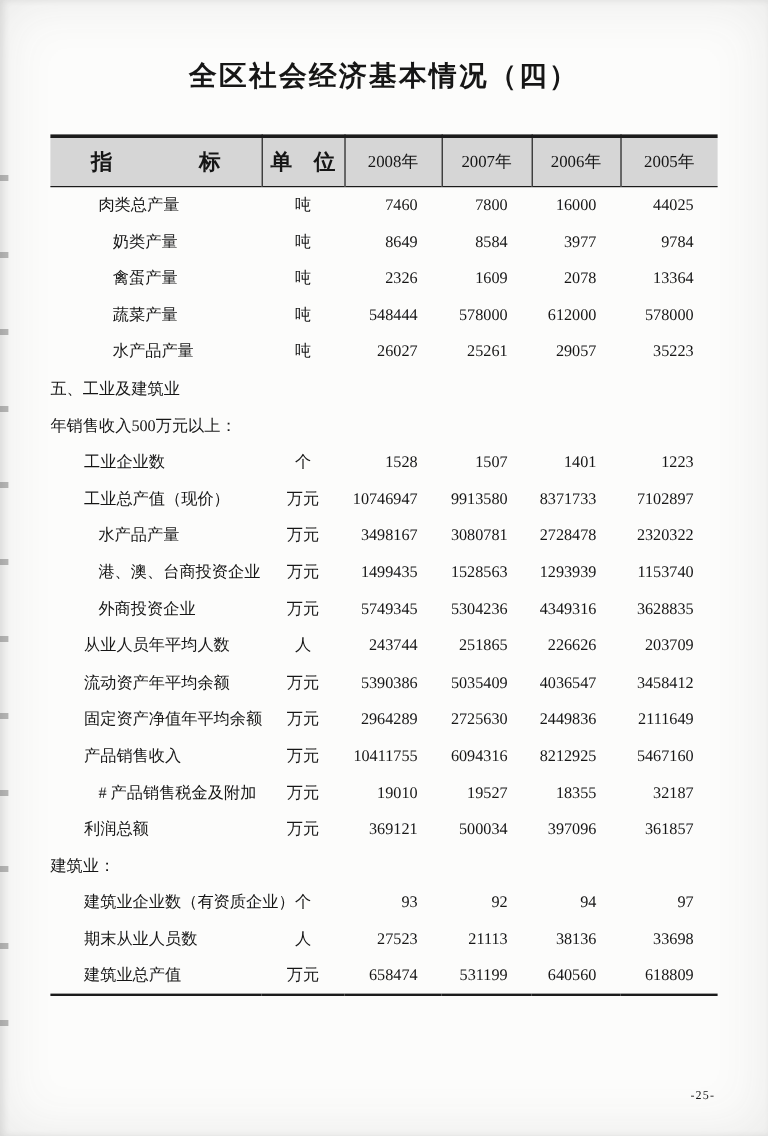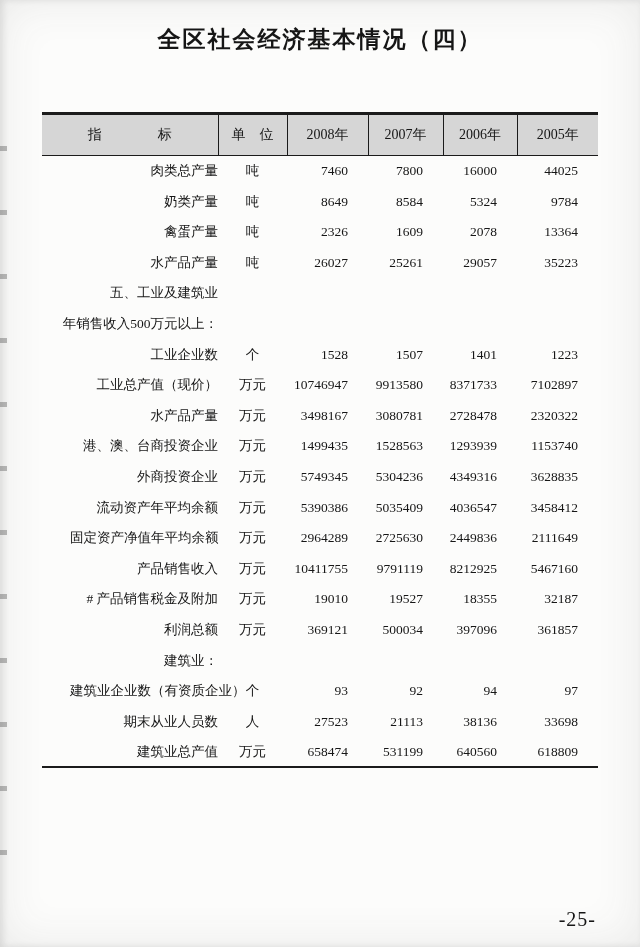--- a/index.html
+++ b/index.html
@@ -28,21 +28,21 @@
     background: repeating-linear-gradient(
       to bottom,
       transparent 0 16px,
       rgba(55,55,55,0.55) 16px 21px,
       transparent 21px 64px
     );
     opacity: 0.6;
   }
   .title {
     margin: 0;
-    padding-top: 26px;
+    padding-top: 50px;
     text-align: center;
     font-size: 23px;
     font-weight: bold;
     letter-spacing: 2px;
     line-height: 28px;
   }
   .stat-table {
     position: absolute;
     left: 42px;
     top: 112px;
@@ -52,55 +52,55 @@
     border-bottom: 2.5px solid #1b1b1b;
     font-size: 13.5px;
   }
   .stat-table thead tr {
     height: 42px;
     background: #d6d6d6;
     border-top: 3.5px solid #1b1b1b;
     border-bottom: 1.5px solid #1b1b1b;
   }
   .stat-table th {
-    font-weight: normal;
-    font-size: 14px;
+    font-weight: bold;
+    font-size: 18px;
     text-align: center;
     padding: 0;
     white-space: pre;
   }
   .stat-table th.year-th { font-weight: normal; font-size: 14px; }
   .stat-table th + th { border-left: 1.2px solid #1b1b1b; }
   .stat-table tbody tr { height: 30.6px; }
   .stat-table td {
     padding: 0;
     vertical-align: middle;
     line-height: 1;
   }
-  .c-label { white-space: nowrap; overflow: visible; text-align: right; }
+  .c-label { white-space: nowrap; overflow: visible; }
   .c-unit  { text-align: center; }
   .c-val   { text-align: right; padding-right: 20px !important; }
   tr.indent-0 .c-label { padding-left: 0; }
   tr.indent-1 .c-label { padding-left: 28px; }
   tr.indent-2 .c-label { padding-left: 40px; }
   tr.indent-3 .c-label { padding-left: 52px; }
   .footnote {
     position: absolute;
     left: 42px;
     top: 898px;
     width: 556px;
     font-size: 12.5px;
     line-height: 16px;
     white-space: nowrap;
   }
   .page-number {
     position: absolute;
     right: 44px;
     top: 908px;
-    font-size: 20px;
+    font-size: 10px;
     letter-spacing: 1px;
   }
 </style>
 </head>
 <body>
 
 <div class="page">
   <div class="scan-edge"></div>
 
   <h1 class="title">全区社会经济基本情况（四）</h1>
@@ -131,30 +131,38 @@
           <td class="c-val">7460</td>
           <td class="c-val">7800</td>
           <td class="c-val">16000</td>
           <td class="c-val">44025</td>
         </tr>
         <tr class="indent-3">
           <td class="c-label">奶类产量</td>
           <td class="c-unit">吨</td>
           <td class="c-val">8649</td>
           <td class="c-val">8584</td>
-          <td class="c-val">5324</td>
+          <td class="c-val">3977</td>
           <td class="c-val">9784</td>
         </tr>
         <tr class="indent-3">
           <td class="c-label">禽蛋产量</td>
           <td class="c-unit">吨</td>
           <td class="c-val">2326</td>
           <td class="c-val">1609</td>
           <td class="c-val">2078</td>
           <td class="c-val">13364</td>
+        </tr>
+        <tr class="indent-3">
+          <td class="c-label">蔬菜产量</td>
+          <td class="c-unit">吨</td>
+          <td class="c-val">548444</td>
+          <td class="c-val">578000</td>
+          <td class="c-val">612000</td>
+          <td class="c-val">578000</td>
         </tr>
         <tr class="indent-3">
           <td class="c-label">水产品产量</td>
           <td class="c-unit">吨</td>
           <td class="c-val">26027</td>
           <td class="c-val">25261</td>
           <td class="c-val">29057</td>
           <td class="c-val">35223</td>
         </tr>
         <tr class="indent-0 section">
@@ -207,40 +215,48 @@
         </tr>
         <tr class="indent-2">
           <td class="c-label">外商投资企业</td>
           <td class="c-unit">万元</td>
           <td class="c-val">5749345</td>
           <td class="c-val">5304236</td>
           <td class="c-val">4349316</td>
           <td class="c-val">3628835</td>
         </tr>
         <tr class="indent-1">
+          <td class="c-label">从业人员年平均人数</td>
+          <td class="c-unit">人</td>
+          <td class="c-val">243744</td>
+          <td class="c-val">251865</td>
+          <td class="c-val">226626</td>
+          <td class="c-val">203709</td>
+        </tr>
+        <tr class="indent-1">
           <td class="c-label">流动资产年平均余额</td>
           <td class="c-unit">万元</td>
           <td class="c-val">5390386</td>
           <td class="c-val">5035409</td>
           <td class="c-val">4036547</td>
           <td class="c-val">3458412</td>
         </tr>
         <tr class="indent-1">
           <td class="c-label">固定资产净值年平均余额</td>
           <td class="c-unit">万元</td>
           <td class="c-val">2964289</td>
           <td class="c-val">2725630</td>
           <td class="c-val">2449836</td>
           <td class="c-val">2111649</td>
         </tr>
         <tr class="indent-1">
           <td class="c-label">产品销售收入</td>
           <td class="c-unit">万元</td>
           <td class="c-val">10411755</td>
-          <td class="c-val">9791119</td>
+          <td class="c-val">6094316</td>
           <td class="c-val">8212925</td>
           <td class="c-val">5467160</td>
         </tr>
         <tr class="indent-2">
           <td class="c-label"># 产品销售税金及附加</td>
           <td class="c-unit">万元</td>
           <td class="c-val">19010</td>
           <td class="c-val">19527</td>
           <td class="c-val">18355</td>
           <td class="c-val">32187</td>

